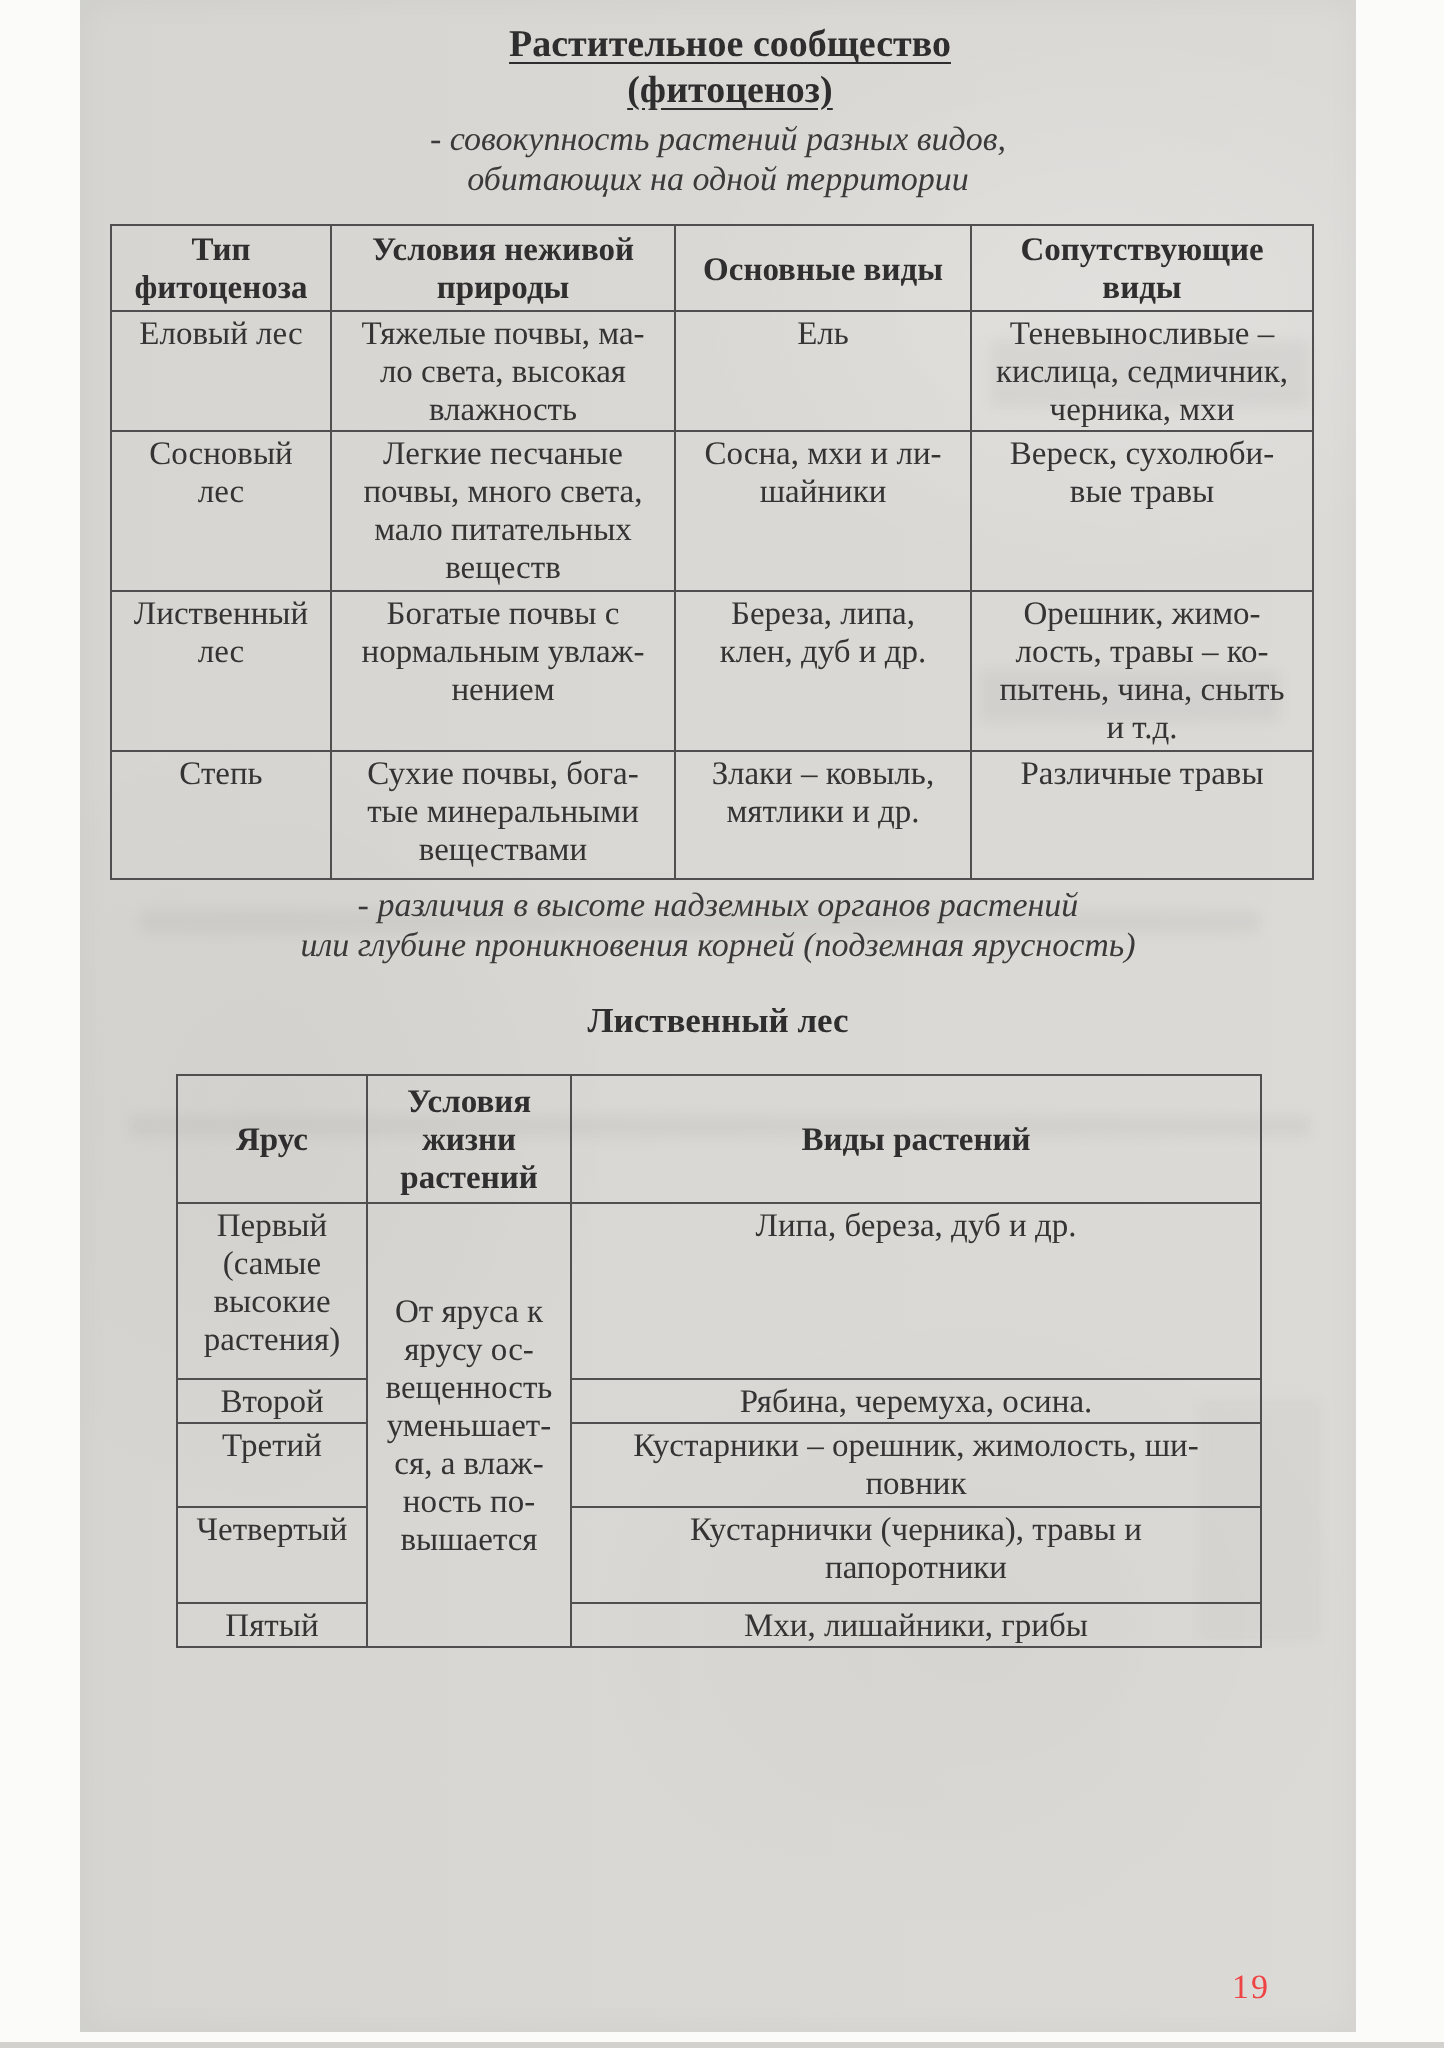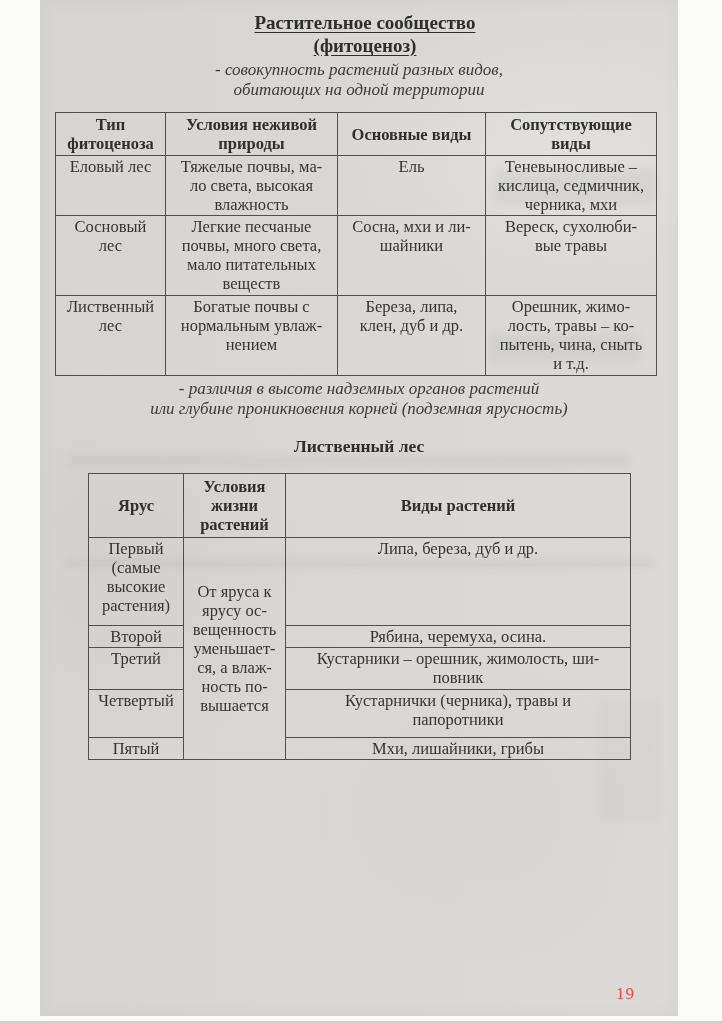--- a/index.html
+++ b/index.html
@@ -141,20 +141,29 @@
         <td>Богатые почвы с
 нормальным увлаж-
 нением</td>
         <td>Береза, липа,
 клен, дуб и др.</td>
         <td>Орешник, жимо-
 лость, травы – ко-
 пытень, чина, сныть
 и т.д.</td>
       </tr>
+      <tr class="r4">
+        <td>Степь</td>
+        <td>Сухие почвы, бога-
+тые минеральными
+веществами</td>
+        <td>Злаки – ковыль,
+мятлики и др.</td>
+        <td>Различные травы</td>
+      </tr>
     </tbody>
   </table>
 
   <div class="def">- различия в высоте надземных органов растений
 или глубине проникновения корней (подземная ярусность)</div>
   <p class="subheading" style="margin-top:18px;">Лиственный лес</p>
 
   <table class="t2">
     <colgroup>
         <col class="c1">

